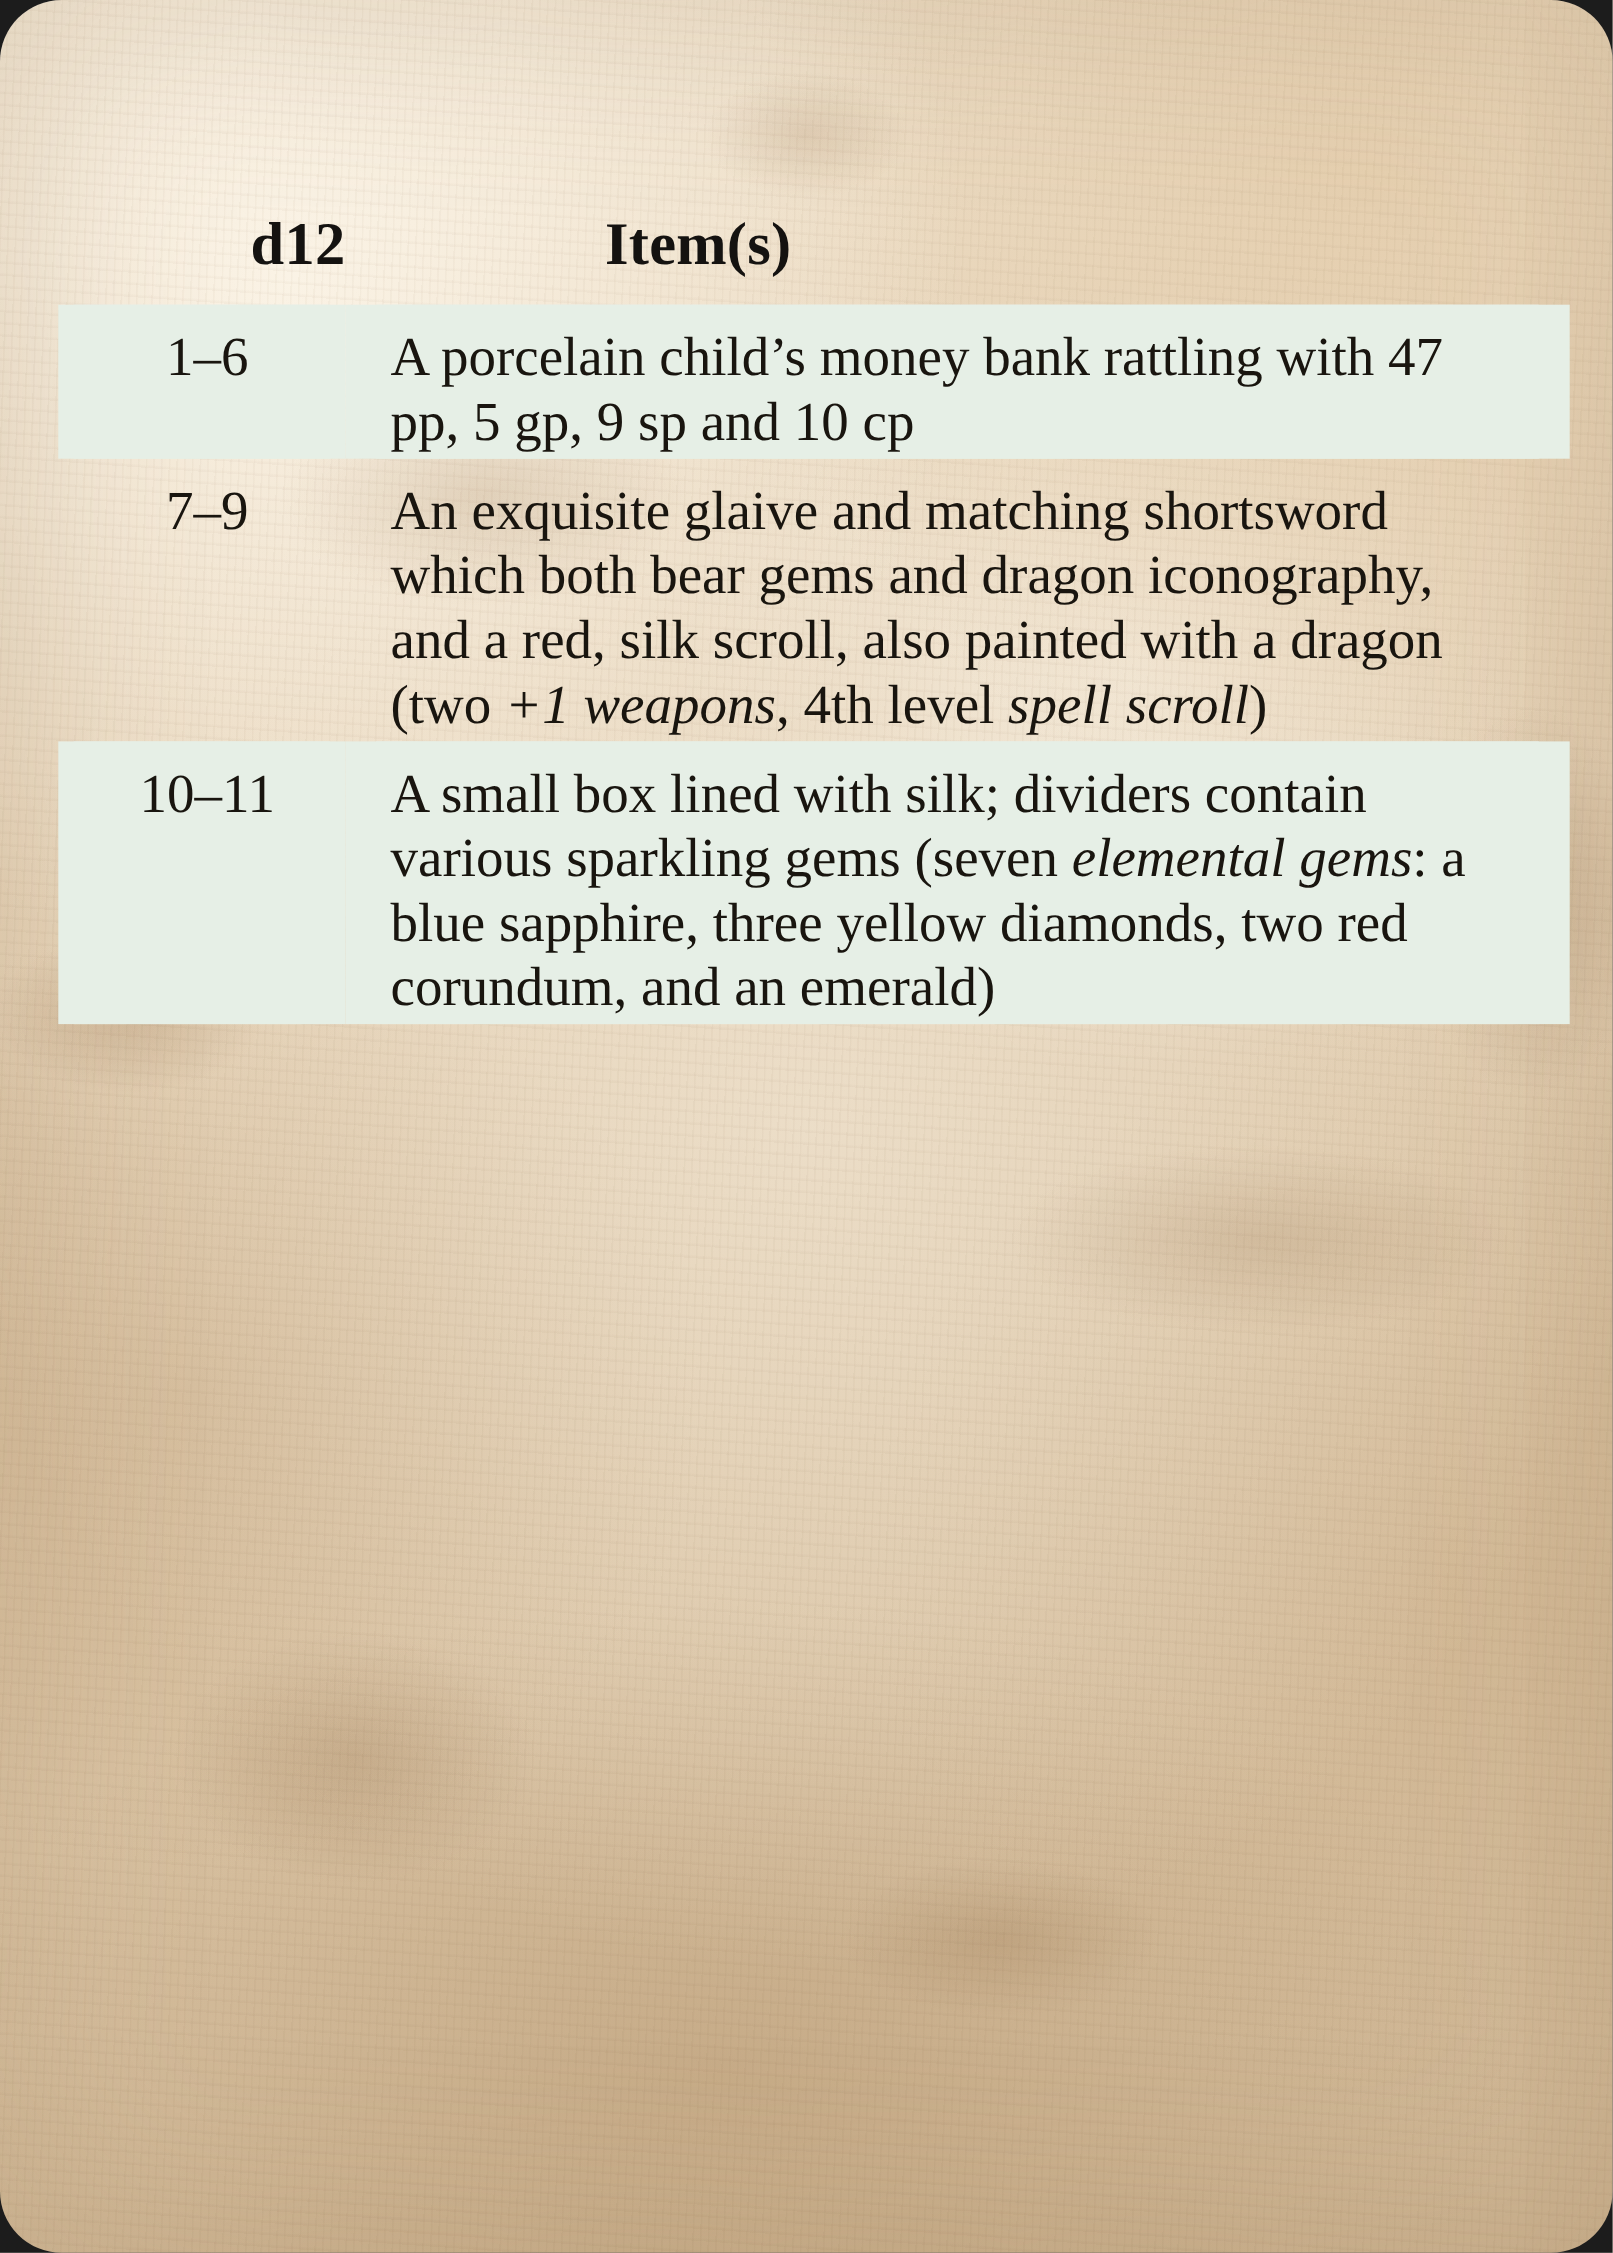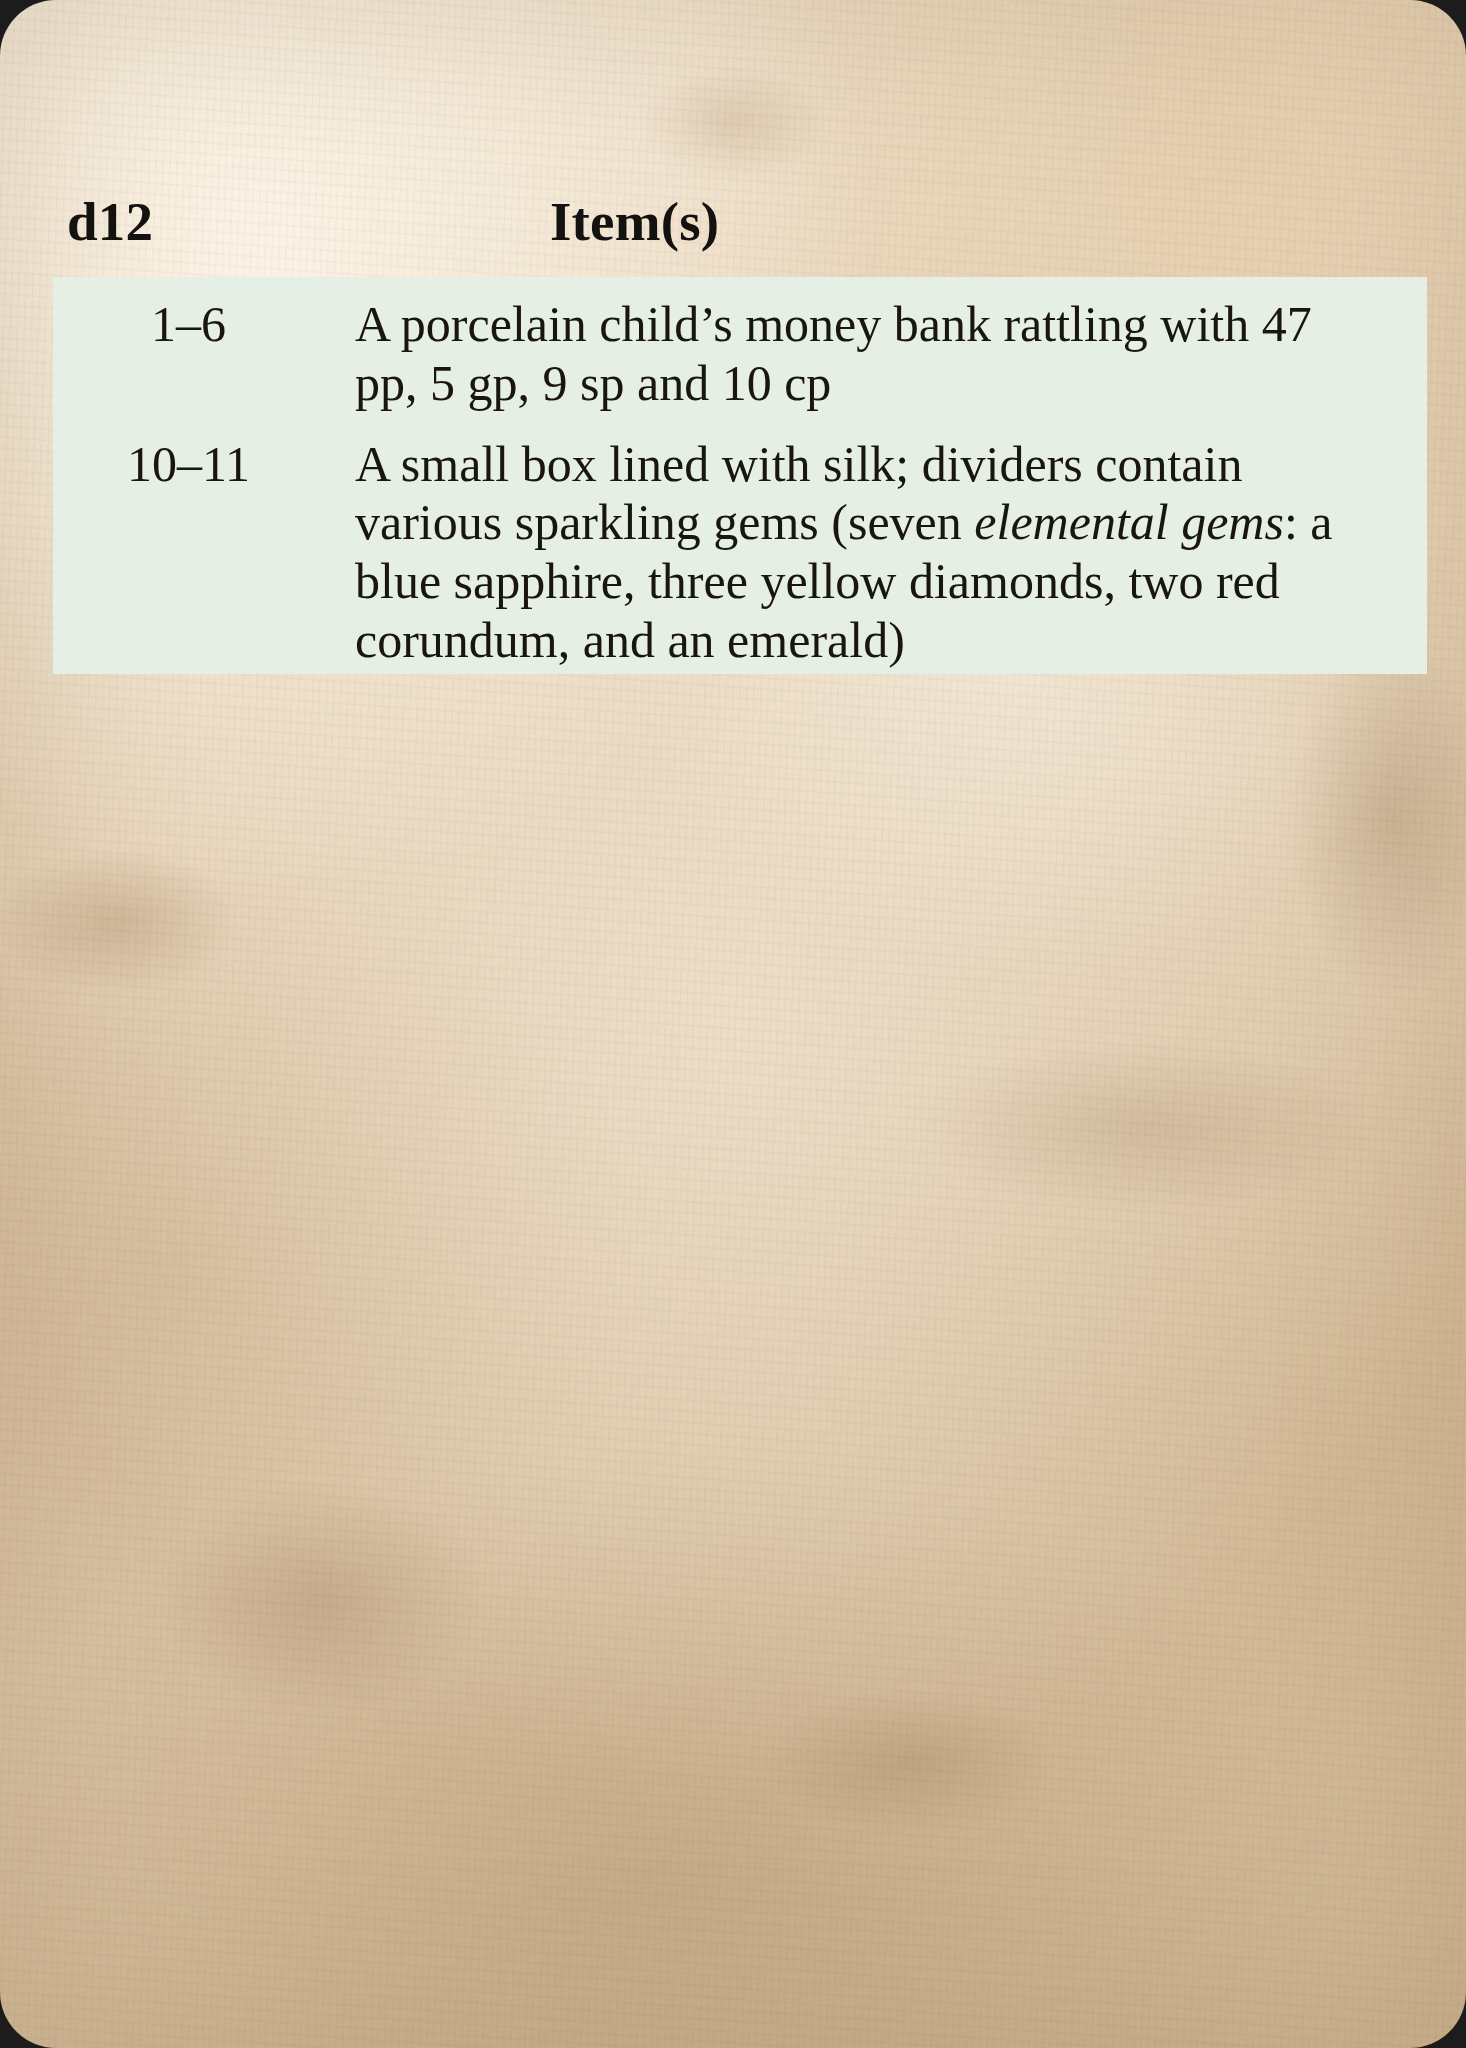--- a/index.html
+++ b/index.html
@@ -83,21 +83,21 @@
   table.loot-table col.col-item { width: 1085px; }
 
   thead th {
     padding: 0 0 24px 0;
     font-weight: bold;
     color: #141210;
     font-size: 55px;
     letter-spacing: 0.2px;
   }
   th.hdr-roll {
-    text-align: left;
+    text-align: right;
   }
   th.hdr-item {
     text-align: left;
     padding-left: 236px;
     margin-top: 40px;
   }
 
   tbody td {
     vertical-align: top;
     color: #19150f;
@@ -145,20 +145,24 @@
         <tr>
           <th class="hdr-roll">d12</th>
           <th class="hdr-item">Item(s)</th>
         </tr>
       </thead>
       <tbody>
         <tr class="shaded">
           <td class="roll">1–6</td>
           <td class="item">A porcelain child’s money bank rattling with 47 pp, 5 gp, 9 sp and 10 cp</td>
         </tr>
+        <tr>
+          <td class="roll">7–9</td>
+          <td class="item">An exquisite glaive and matching shortsword which both bear gems and dragon iconography, and a red, silk scroll, also painted with a dragon (two <em>+1 weapons</em>, 4th level <em>spell scroll</em>)</td>
+        </tr>
         <tr class="shaded">
           <td class="roll">10–11</td>
           <td class="item">A small box lined with silk; dividers contain various sparkling gems (seven <em>elemental gems</em>: a blue sapphire, three yellow diamonds, two red corundum, and an emerald)</td>
         </tr>
       </tbody>
     </table>
   </div>
 </div>
 
 </body></html>

